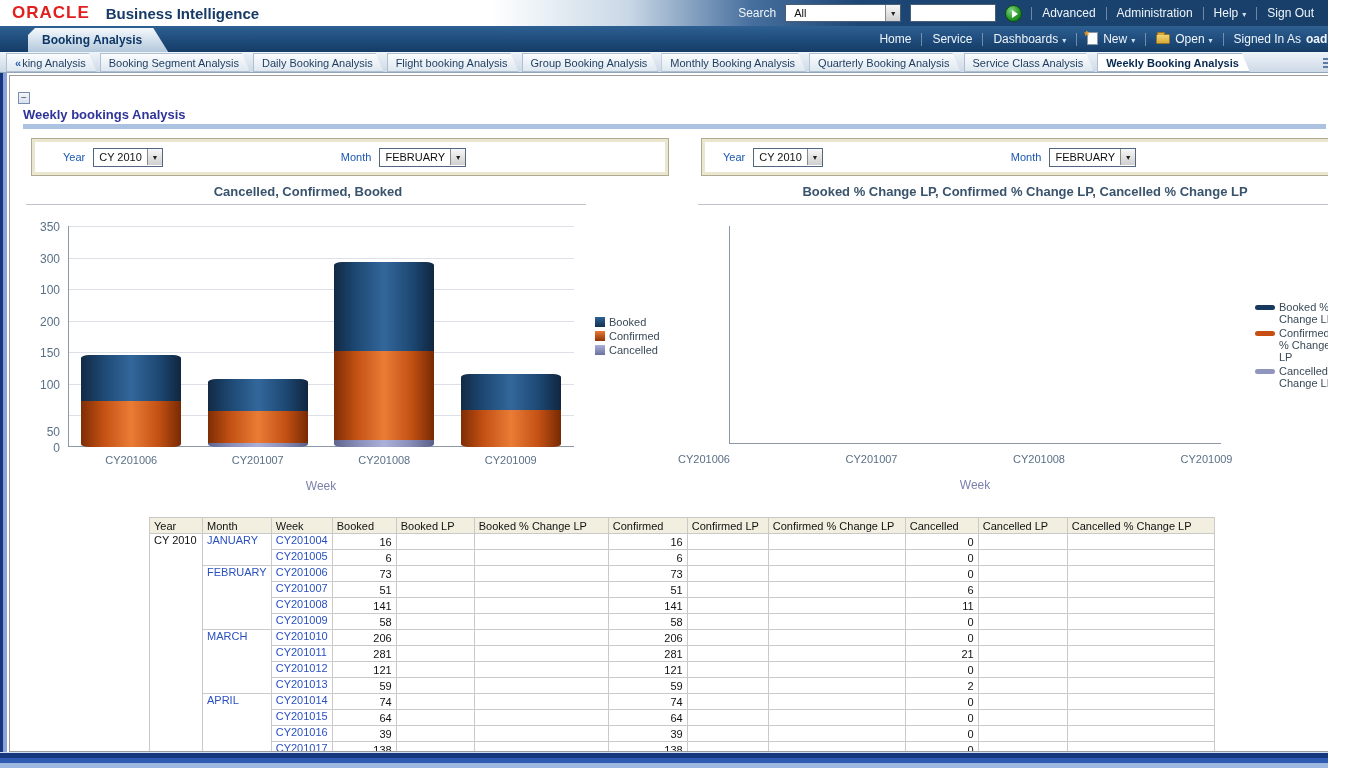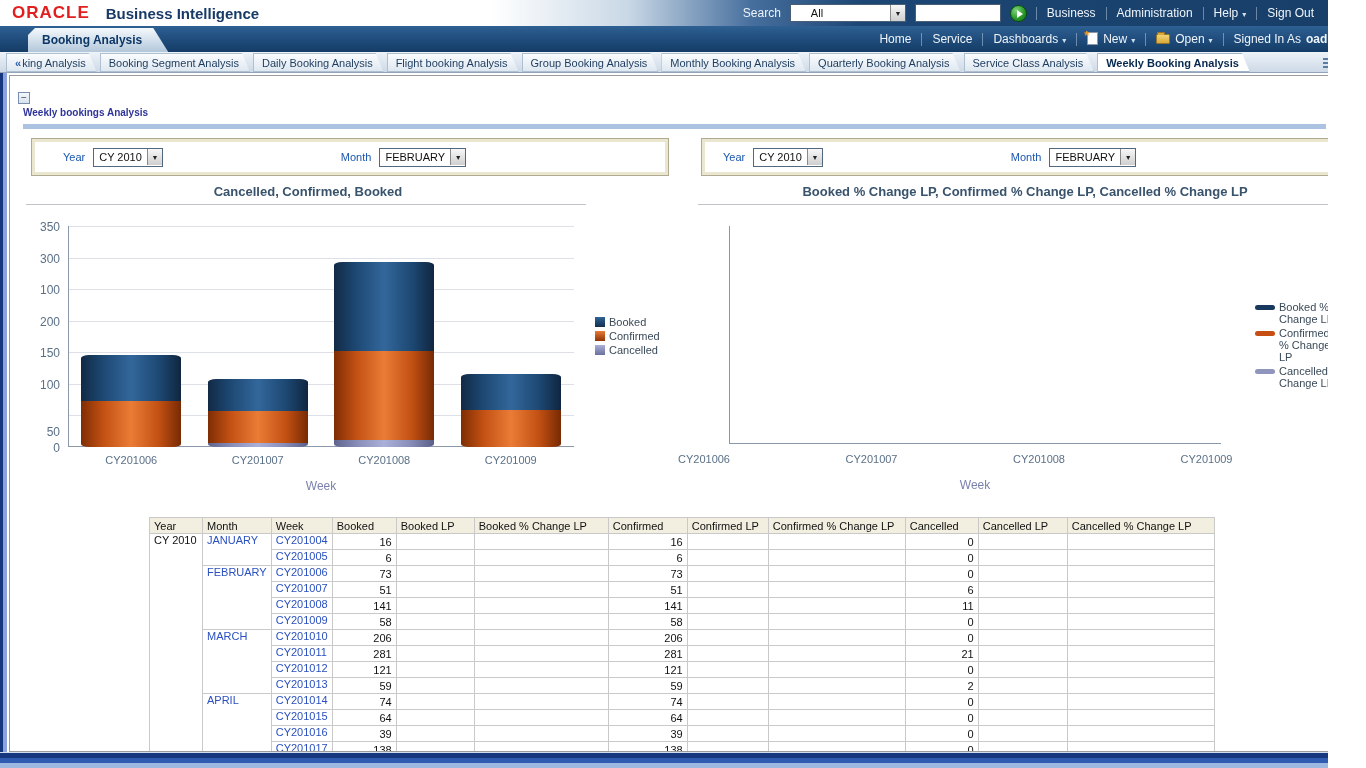--- a/index.html
+++ b/index.html
@@ -9,21 +9,21 @@
 
   
   .topbar { position:absolute; left:0; top:0; width:1366px; height:26px;
     background:linear-gradient(90deg,#ffffff 0%,#ffffff 36%,#c9d8e6 46%,#476f9e 55%,#1c4674 63%,#173e67 100%); }
   .brand { position:absolute; left:12px; top:0; height:26px; display:flex; align-items:center; gap:16px; }
   .logo { color:#e21f1f; font-weight:bold; font-size:17px; letter-spacing:1px; }
   .product { color:#173a66 ; font-weight:bold; font-size:15px; }
   .search-cluster { position:absolute; right:6px; top:0; height:26px; display:flex; align-items:center; gap:9px; }
   .search-label { color:#eef4fa; font-size:12px; }
   .combo { display:flex; align-items:center; height:18px; background:#fff; border:1px solid #4a5f75; }
-  .combo-text { font-size:11px; color:#111; padding:0 20px; flex:1; }
+  .combo-text { font-size:11px; color:#111; padding:0 8px; flex:1; }
   .combo-btn { width:15px; height:16px; background:linear-gradient(#f7f7f7,#cfcfcf); border-left:1px solid #8a8a8a; display:flex; align-items:center; justify-content:center; font-size:7px; color:#222; }
   .combo-btn::after { content:"▼"; }
   .scope-combo { width:116px; }
   .search-input { width:86px; height:18px; border:1px solid #4a5f75; font-size:11px; padding:0 3px; font-family:"Liberation Sans",sans-serif; }
   .go-btn { width:17px; height:17px; border-radius:50%; border:1px solid #0a4f0a;
     background:radial-gradient(circle at 35% 30%,#7fd37f,#2c9a2c 55%,#0e6e0e); cursor:pointer; position:relative; }
   .go-tri { position:absolute; left:6px; top:4px; width:0; height:0; border-left:6px solid #fff; border-top:4px solid transparent; border-bottom:4px solid transparent; }
   .header-links, .nav-links { display:flex; align-items:center; gap:0; }
   .hlink { color:#eef4fa; font-size:12px; padding:0 10px; white-space:nowrap; cursor:pointer; }
   .hsep { width:1px; height:13px; background:rgba(210,225,240,.45); }
@@ -75,21 +75,21 @@
   .vscroll-up::after { content:""; width:0; height:0; border-left:4px solid transparent; border-right:4px solid transparent; border-bottom:5px solid #4a6b8c; }
   .vscroll-thumb { position:absolute; left:0; top:16px; width:15px; height:658px;
     background:linear-gradient(90deg,#a9cce8,#e4f2fc 45%,#9cc2e2); border:1px solid #85aed0; cursor:pointer; }
   .vscroll-grip { position:absolute; left:3px; top:285px; width:9px; height:2px; background:#6f9cc0;
     box-shadow:0 3px 0 #6f9cc0, 0 6px 0 #6f9cc0; }
 
   
   .content { position:absolute; left:9px; top:2px; width:1330px; height:677px; background:#fff; border:1px solid #9b9b9b; overflow:hidden; }
   .collapse-box { position:absolute; left:8px; top:16px; width:12px; height:12px; border:1px solid #7a8db0;
     background:linear-gradient(#f4f7fb,#d8e2ee); font-size:10px; line-height:10px; text-align:center; color:#445; cursor:pointer; }
-  .page-title { position:absolute; left:13px; top:31px; font-size:10px; font-weight:bold; color:#2f3499; }
+  .page-title { position:absolute; left:13px; top:31px; font-size:13px; font-weight:bold; color:#2f3499; }
   .title-bar { position:absolute; left:13px; top:48px; width:1303px; height:5px; background:#abc3e1; }
 
   
   .filter-panel { position:absolute; height:38px; border:1px solid #b0aa90; background:#eae6cf; padding:3px; }
   .filter-inner { width:100%; height:100%; background:#fff; display:flex; align-items:center; }
   .f-label { font-size:11px; color:#1b57b0; }
   .f-combo { display:flex; align-items:center; height:19px; background:#fff; border:1px solid #52687e; margin-left:8px; }
   .f-combo .combo-text { font-size:11px; padding:0 5px; }
   .panel-left { left:21px; top:62px; width:638px; }
   .panel-right { left:691px; top:62px; width:639px; }
@@ -148,21 +148,21 @@
       <div class="combo scope-combo">
         <span class="combo-text">All</span>
         <span class="combo-btn"></span>
       </div>
       <input class="search-input" type="text" value="" style="">
       <span class="go-btn">
           <span class="go-tri"></span>
         </span>
       <span class="header-links" id="header-links">
           <span class="hsep"></span>
-          <span class="hlink">Business</span>
+          <span class="hlink">Advanced</span>
           <span class="hsep"></span>
           <span class="hlink">Administration</span>
           <span class="hsep"></span>
           <span class="hlink">Help<span class="caret"></span></span>
           <span class="hsep"></span>
           <span class="hlink">Sign Out</span>
         </span>
       <span class="oracle-mark"></span>
     </div>
   </div>

